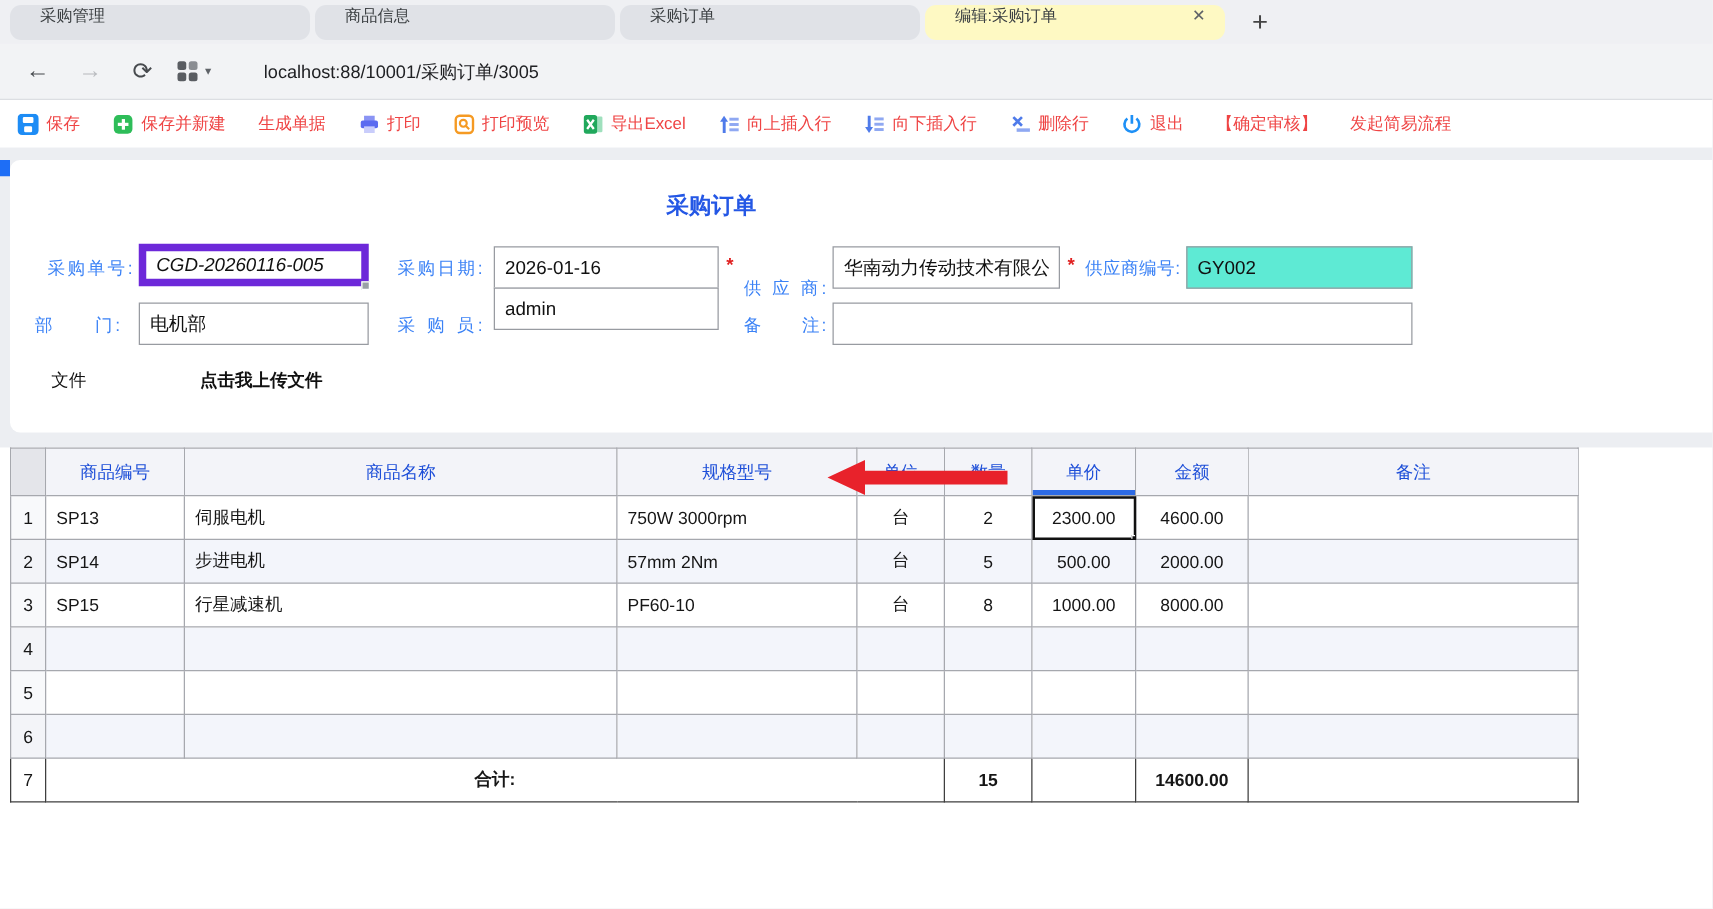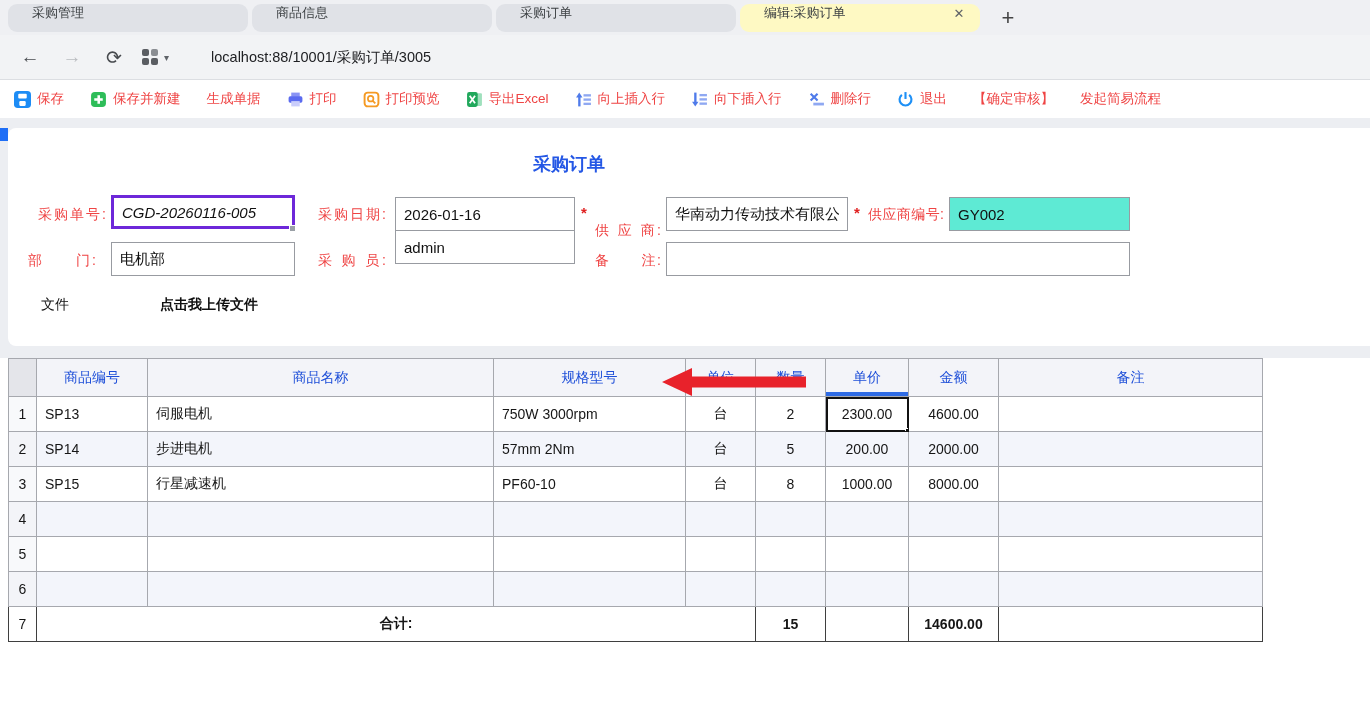--- a/index.html
+++ b/index.html
@@ -31,24 +31,24 @@
   
   .apptoolbar { height:38px; background:#ffffff; display:flex; align-items:center; padding-left:14px; }
   .tb-item { display:flex; align-items:center; margin-right:26px; font-size:13.5px; color:#ef4444; cursor:default; white-space:nowrap; }
   .tb-item svg { margin-right:6px; }
 
   
   .page { position:relative; height:609px; background:#eceef2; }
   .blue-nub { position:absolute; left:0; top:0; width:8px; height:13px; background:#1e6ef6; }
   .form-card { position:relative; margin:10px 0 0 8px; height:218px; background:#ffffff; border-radius:8px 0 0 8px; }
   .form-title { width:1122px; text-align:center; padding-top:24px; font-size:18px; font-weight:bold; color:#2457e5; }
-  .flabel { position:absolute; font-size:14px; color:#ef4444; text-align:justify; text-align-last:justify; }
+  .flabel { position:absolute; font-size:14px; color:#3b82f6; text-align:justify; text-align-last:justify; }
   .finput { position:absolute; height:34px; border:1px solid #989ba1; background:#fff; font-size:15px; color:#111;
             padding:0 8px; font-family:"Liberation Sans","DejaVu Sans",sans-serif; outline:none; }
-  .finput.focused { border:3px solid #6d28d9; font-style:italic; }
+  .finput.focused { border:6px solid #6d28d9; font-style:italic; }
   .finput.disabled { background:#5eead4; }
   .req { position:absolute; color:#e02020; font-weight:bold; font-size:15px; }
   .sel-handle { position:absolute; width:7px; height:7px; background:#9aa0a6; border:1px solid #fff; }
   .file-label { position:absolute; font-size:14px; color:#111; }
   .upload-link { position:absolute; font-size:14px; color:#111; font-weight:bold; cursor:pointer; }
 
   
   .table-card { position:relative; margin-top:12px; background:#ffffff; height:369px; }
   table.sheet { border-collapse:collapse; margin-left:8px; table-layout:fixed; }
   .sheet td, .sheet th { border:1px solid #a6a8ae; font-size:14px; color:#161616; height:35px; overflow:hidden;
@@ -262,21 +262,21 @@
           <td class="c-center">4600.00</td>
           <td class="c-left"></td>
         </tr>
         <tr class="even">
           <td class="rownum">2</td>
           <td class="c-left">SP14</td>
           <td class="c-left">步进电机</td>
           <td class="c-left">57mm 2Nm</td>
           <td class="c-center">台</td>
           <td class="c-center">5</td>
-          <td class="c-center">200.00</td>
+          <td class="c-center">500.00</td>
           <td class="c-center">2000.00</td>
           <td class="c-left"></td>
         </tr>
         <tr>
           <td class="rownum">3</td>
           <td class="c-left">SP15</td>
           <td class="c-left">行星减速机</td>
           <td class="c-left">PF60-10</td>
           <td class="c-center">台</td>
           <td class="c-center">8</td>

